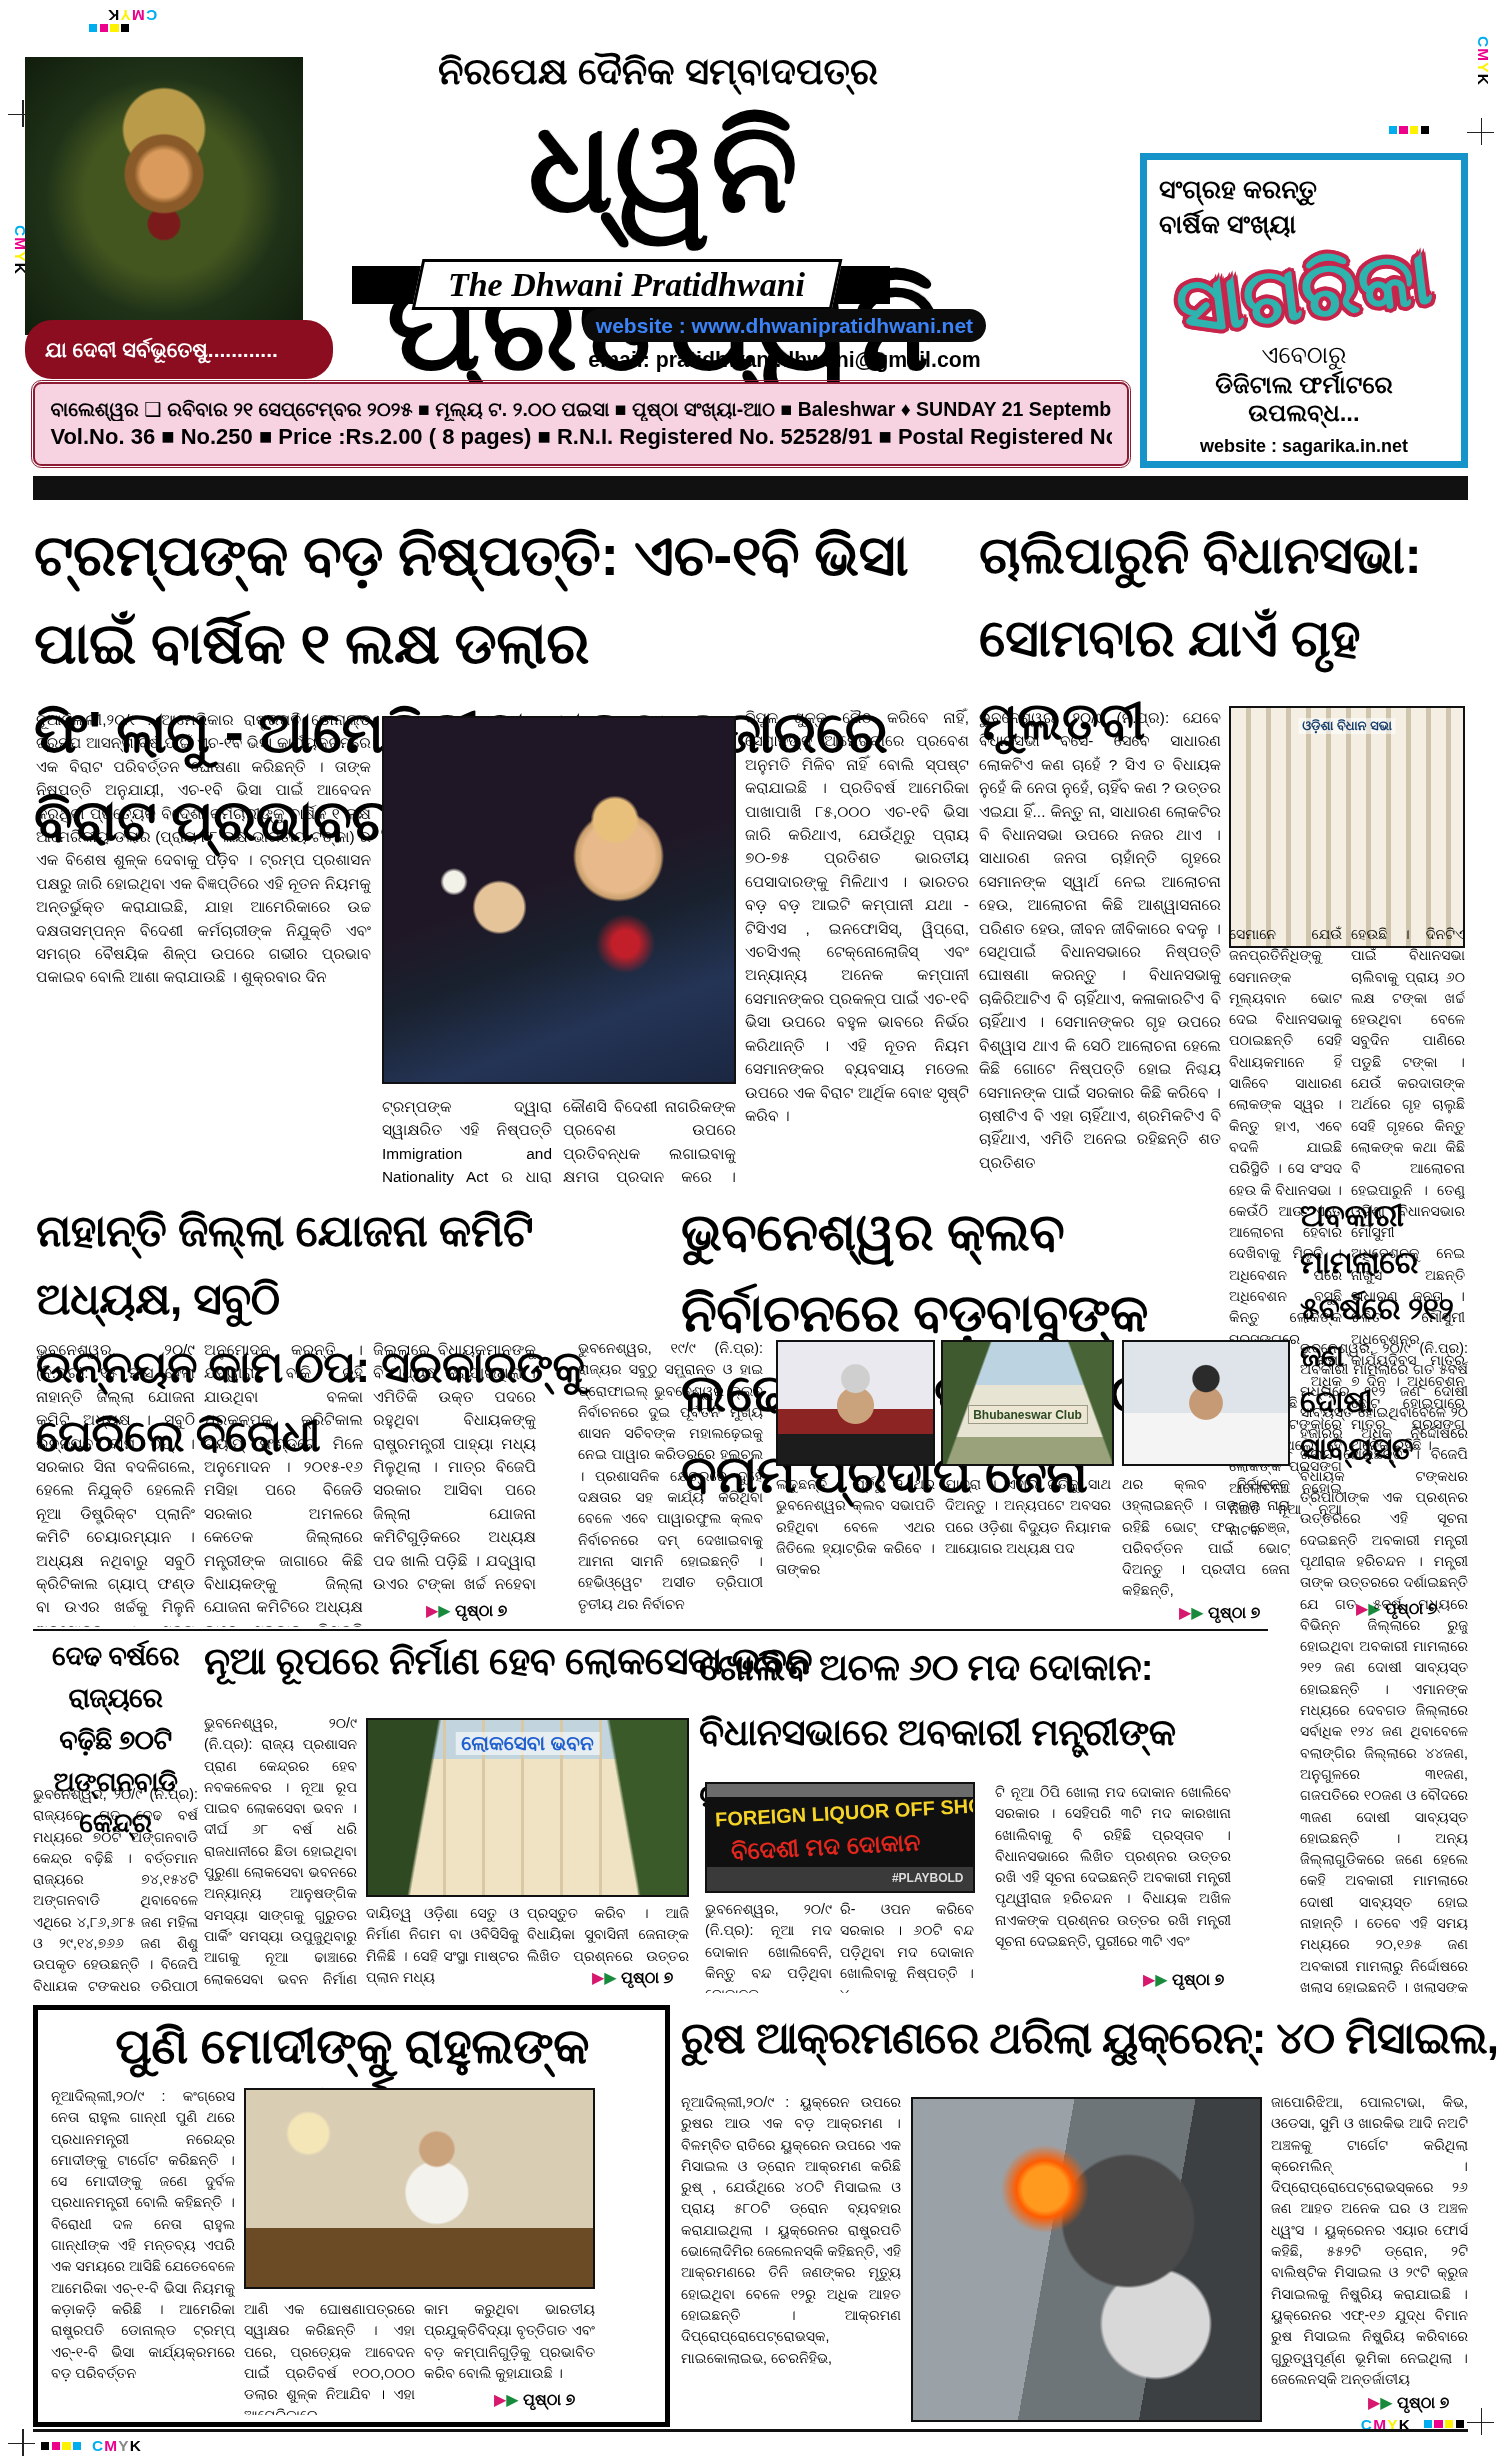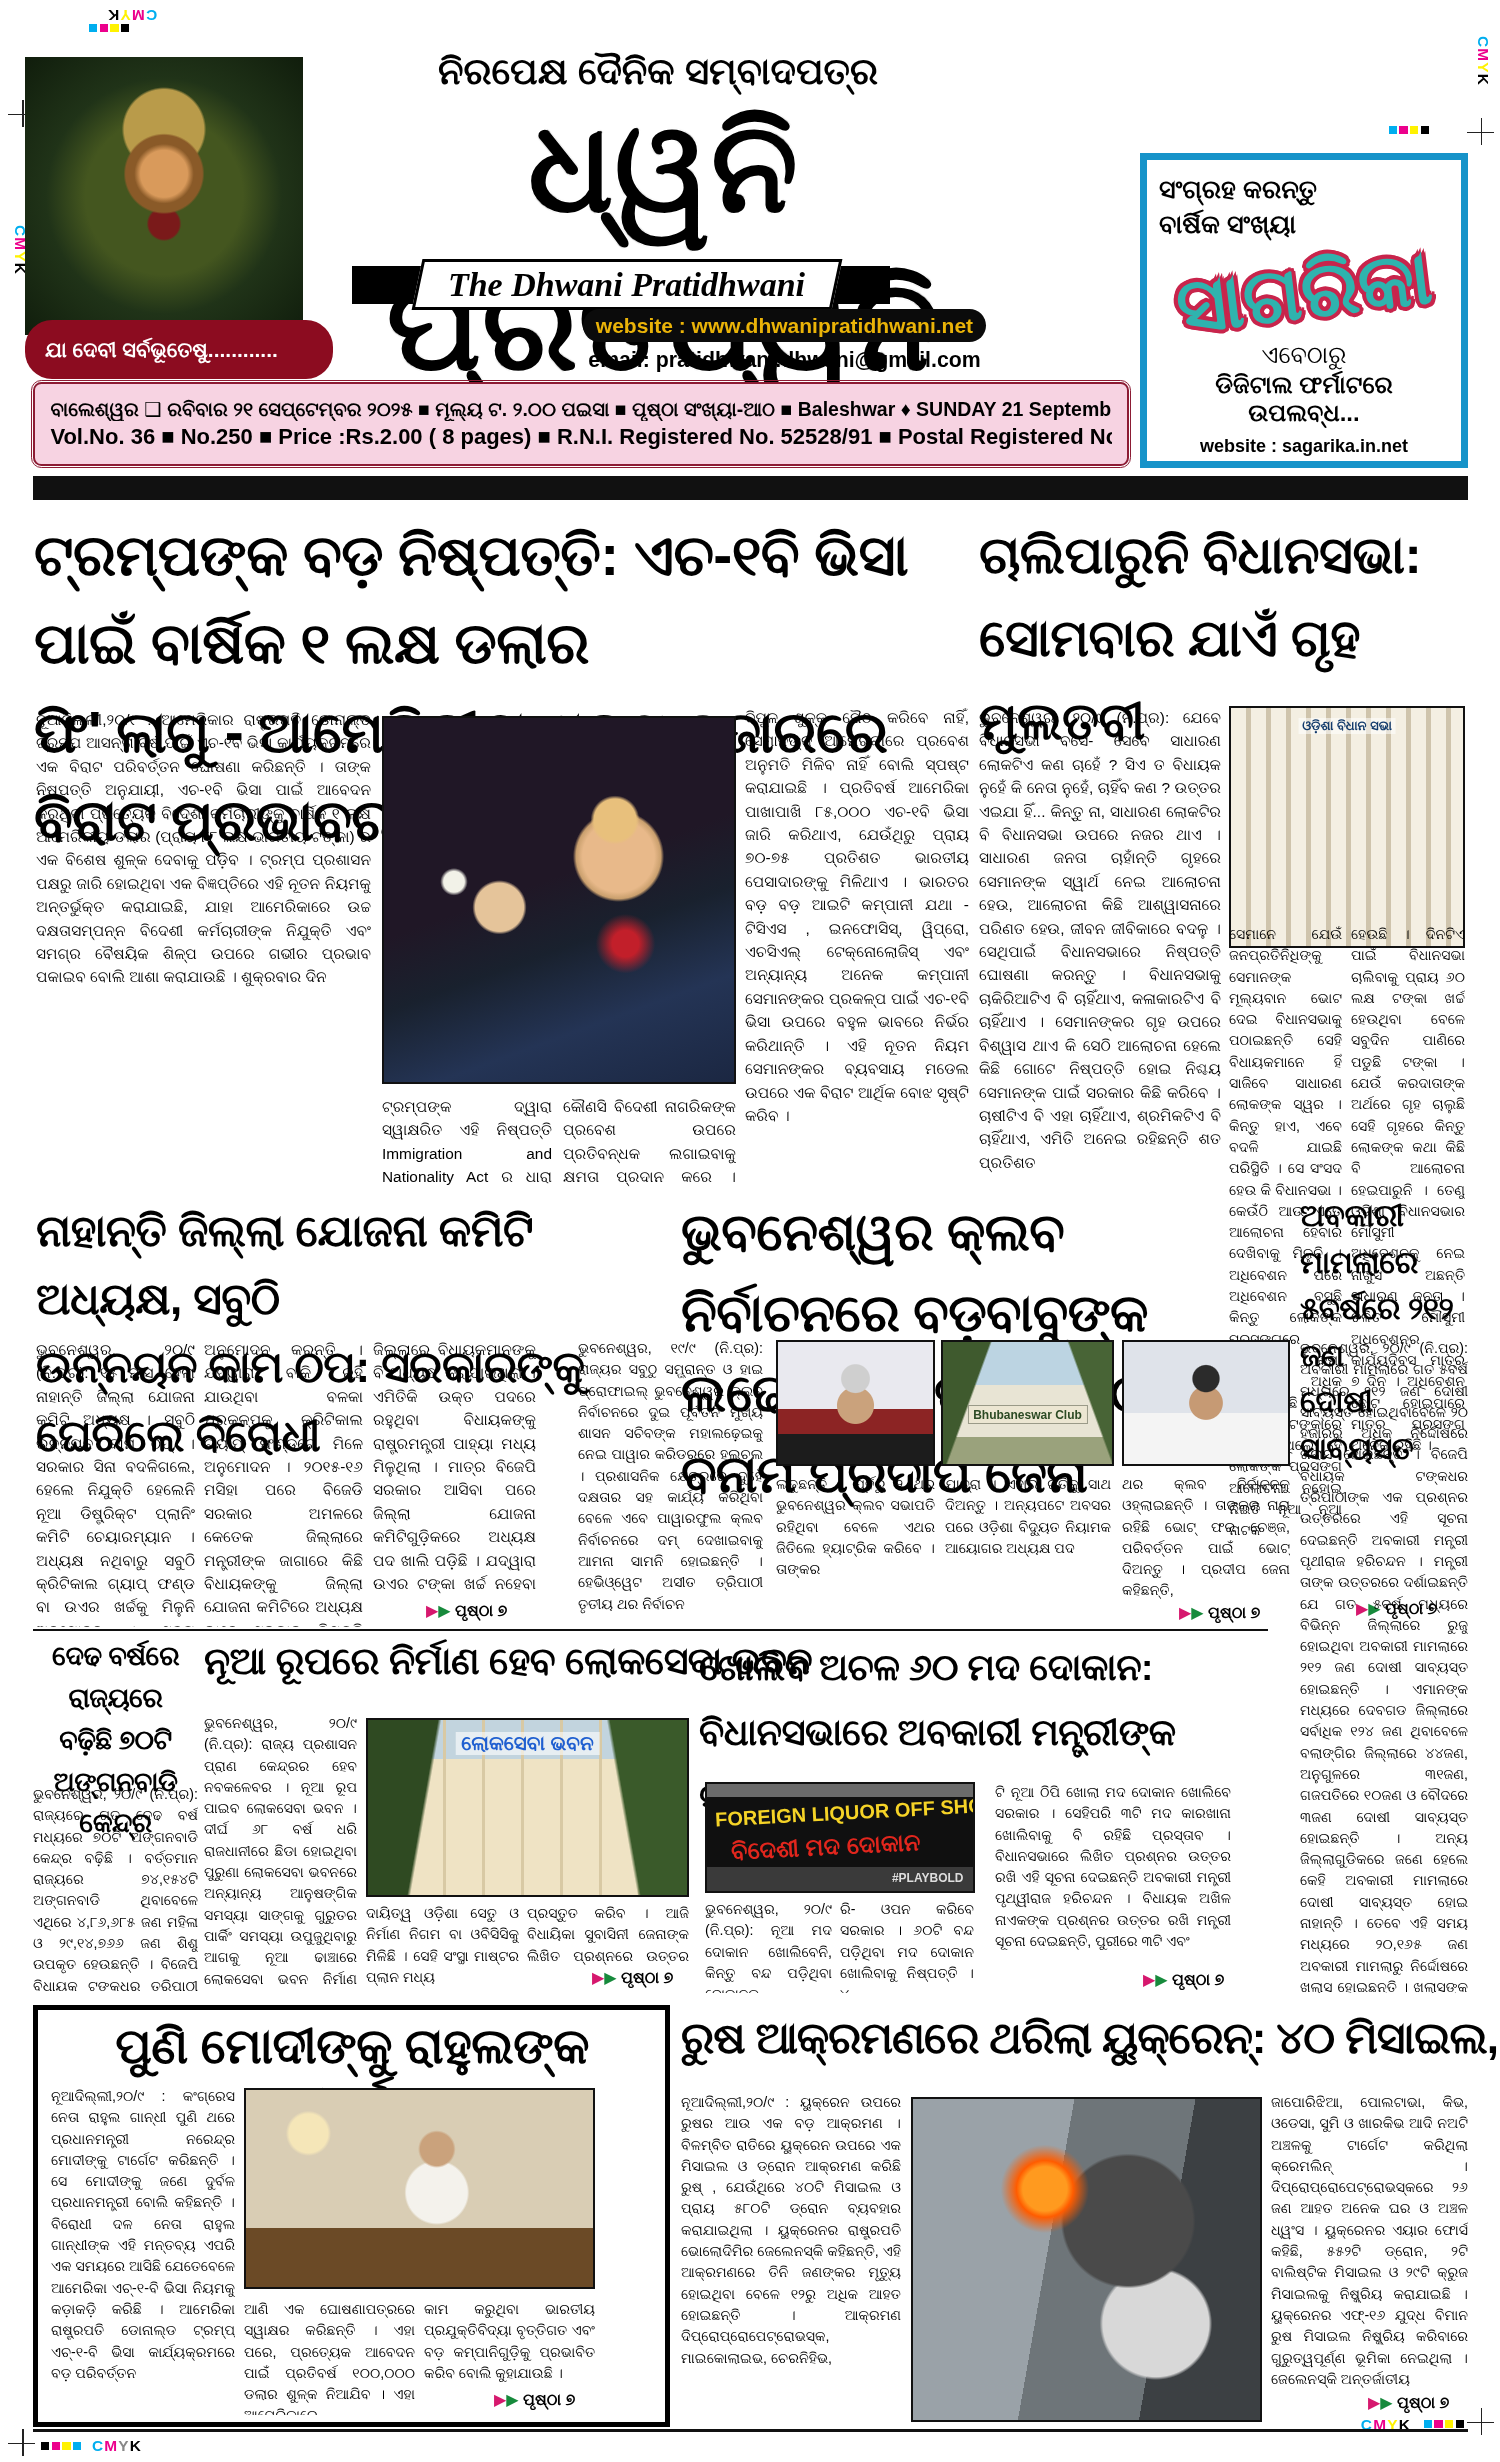--- a/index.html
+++ b/index.html
@@ -18,21 +18,21 @@
             display:flex;align-items:center;padding-left:20px;box-sizing:border-box;}
   .tagline{position:absolute;font-weight:bold;text-align:center;}
   .logo-odia{position:absolute;font-weight:bold;text-align:center;letter-spacing:1.2px;
              text-shadow:2.4px 2.4px 0 #fff,-2.4px -2.4px 0 #fff,0 0 1.2px #000;}
   .eng-wrap{position:absolute;display:flex;align-items:center;}
   .eng-bar{height:38px;background:#000;flex:0 0 auto;}
   .eng-box{border:3.6px solid #000;background:#fff;transform:skewX(-12deg);
            padding:3.6px 28.4px;margin:0 -12px;}
   .eng-box span{display:inline-block;transform:skewX(12deg);
      font-family:"Liberation Serif","DejaVu Serif",serif;font-style:italic;font-weight:bold;}
-  .pill{position:absolute;background:#0b0b0b;color:#eab308;border-radius:30px;
+  .pill{position:absolute;background:#0b0b0b;color:#3b82f6;border-radius:30px;
         display:flex;align-items:center;justify-content:center;font-weight:bold;}
   .infobar{position:absolute;background:#f7d3e2;border:2.4px solid #8c1c34;outline:1.8px solid #8c1c34;
            outline-offset:1.8px;border-radius:8.3px;display:flex;flex-direction:column;
            justify-content:center;padding:3.6px 15.4px;box-sizing:border-box;}
   .infobar div{font-weight:bold;white-space:nowrap;overflow:hidden;}
   .ad-box{position:absolute;border:7.1px solid #1693c9;background:#fff;box-sizing:border-box;
           padding:15px 12px;text-align:center;}
   .sagarika{font-weight:bold;color:#2fb3ae;transform:rotate(-7deg);
      text-shadow:-3px -3px 0 #c8254c,3px -3px 0 #c8254c,-3px 3px 0 #c8254c,3px 3px 0 #c8254c,
                  -4.1px 0 0 #c8254c,4.1px 0 0 #c8254c,0 4.1px 0 #c8254c,0 -4.1px 0 #c8254c;}

